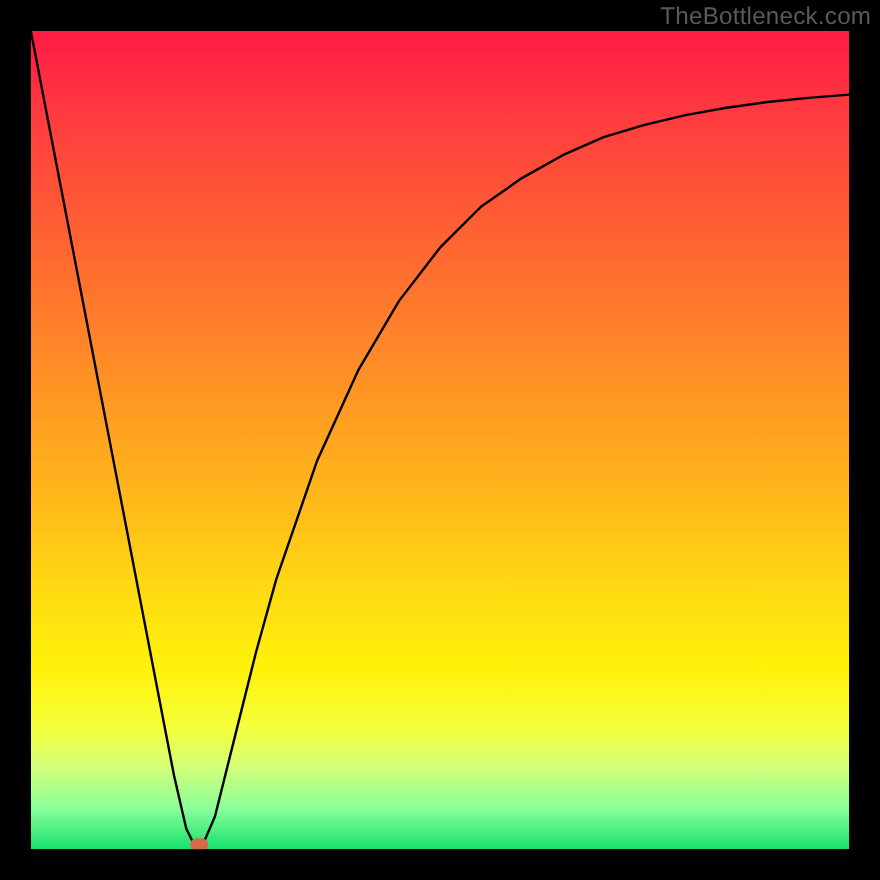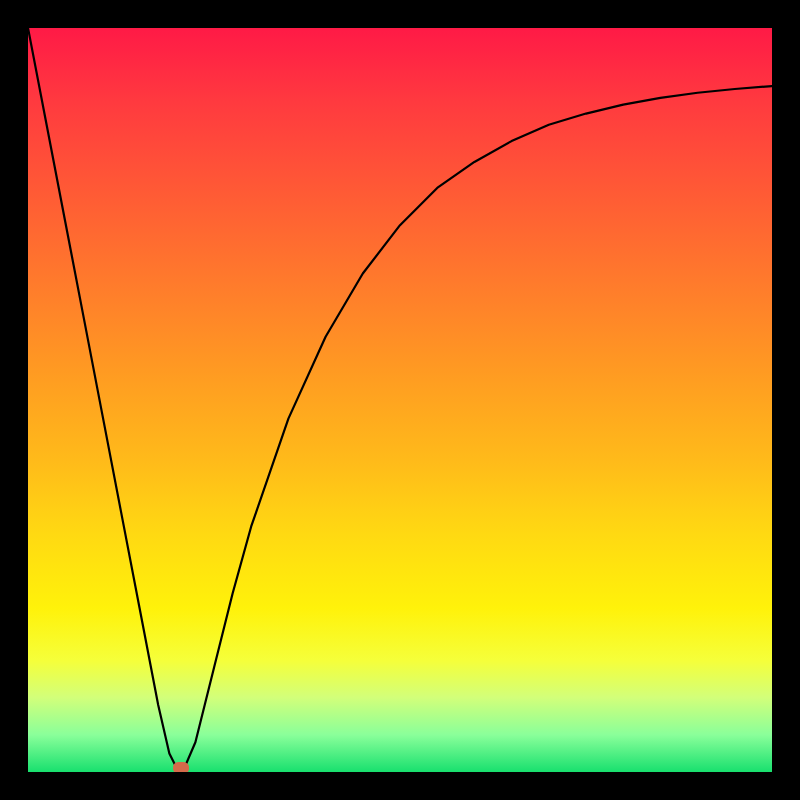--- a/index.html
+++ b/index.html
@@ -64,20 +64,21 @@
     border-radius: 6px / 5px;
     background: #d46a4a;
     z-index: 11;
     transform: translate(-50%, -50%);
   }
 </style>
 </head>
 <body>
 
 <div class="frame">
+  <div class="watermark">TheBottleneck.com</div>
 
   <div class="plot-area">
     <div class="gradient"></div>
 
     <svg class="curve-svg" viewBox="0 0 744 744" preserveAspectRatio="none">
       <polyline id="curve-polyline" fill="none" stroke="#000" stroke-width="2.2" stroke-linejoin="round" stroke-linecap="round" points="0.00,0.00 18.60,96.72 37.20,193.44 55.80,290.16 74.40,386.88 93.00,483.60 111.60,580.32 130.20,677.04 141.36,725.40 148.80,740.28 156.24,740.28 167.40,714.24 186.00,639.84 204.60,565.44 223.20,498.48 260.40,390.60 297.60,308.76 334.80,245.52 372.00,197.16 409.20,159.96 446.40,133.92 483.60,113.09 520.80,96.72 558.00,85.56 595.20,76.63 632.40,69.94 669.60,64.73 706.80,61.01 744.00,58.03"></polyline>
     </svg>
 
     <div id="marker" class="marker" style="left: 152.52px; top: 740.28px; background: rgb(212, 106, 74);"></div>
   </div>

